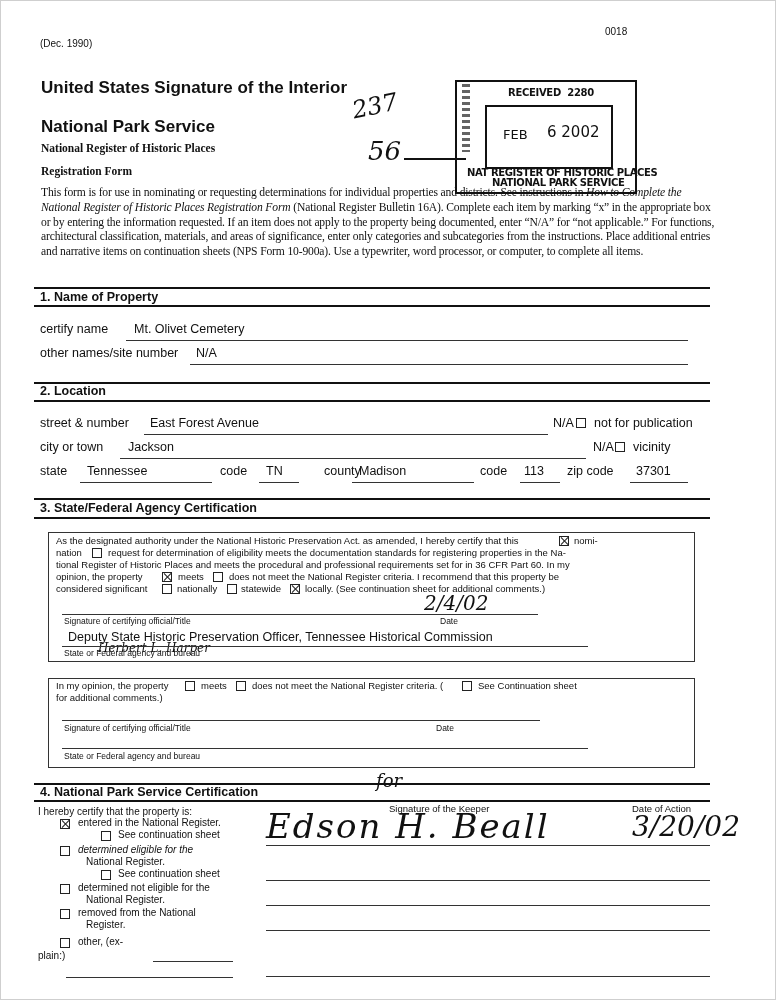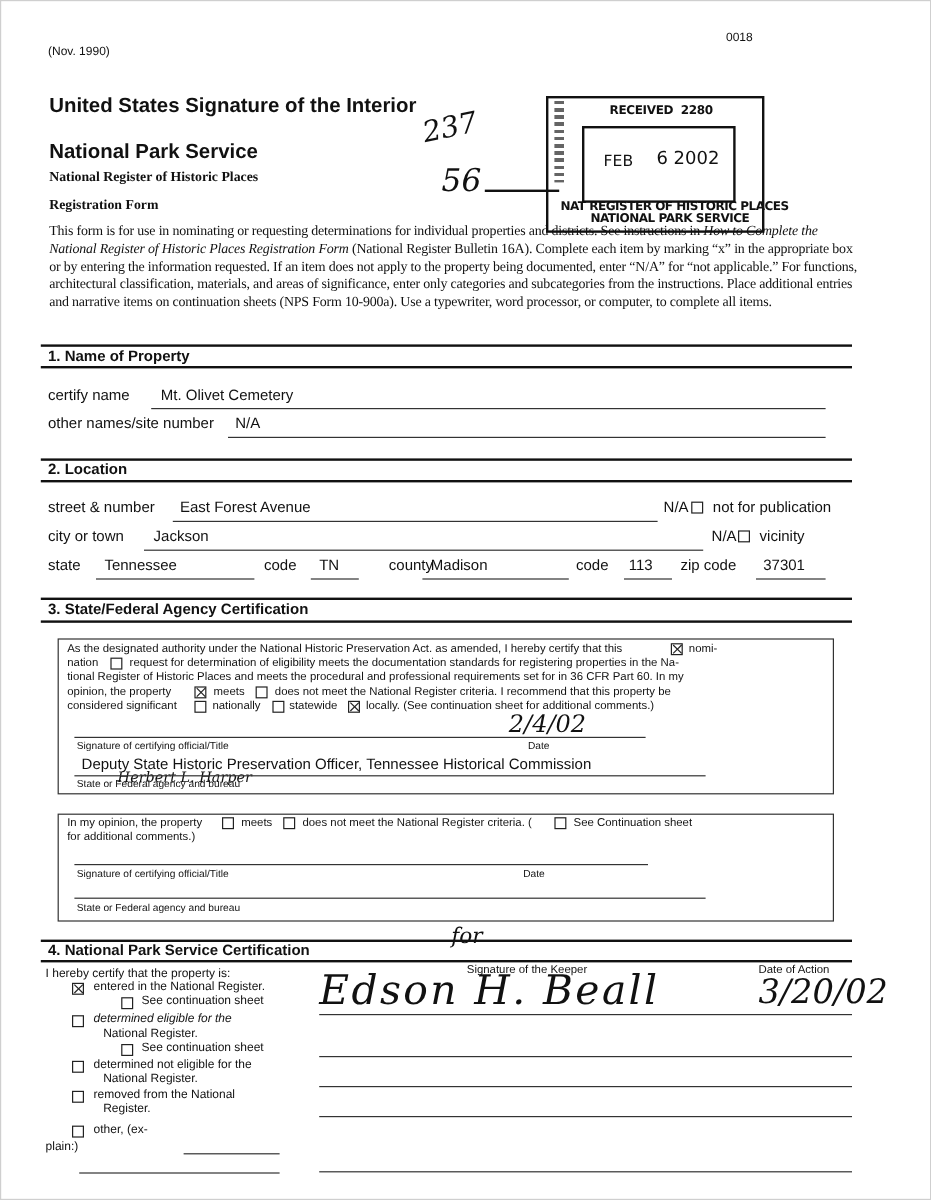--- a/index.html
+++ b/index.html
@@ -36,21 +36,21 @@
 
   .stamp-outer { position:absolute; left:455px; top:80px; width:178px; height:110px; border:2px solid #111; }
   .stamp-inner { position:absolute; left:485px; top:105px; width:124px; height:60px; border:2px solid #111; }
   .stamp-text { position:absolute; font-family:"DejaVu Sans", sans-serif; font-weight:bold; color:#111; }
 </style>
 </head>
 <body>
 
 <div class="page-edge"></div>
 
-<div class="abs form-rev">(Nov. 1990)</div>
+<div class="abs form-rev">(Dec. 1990)</div>
 <div class="abs page-num">0018</div>
 <div class="abs h1">United States Signature of the Interior</div>
 <div class="abs h2">National Park Service</div>
 <div class="abs h3">National Register of Historic Places</div>
 <div class="abs h4">Registration Form</div>
 
 <div class="abs hand" style="left:352px;top:92px;font-size:24px;transform:rotate(-12deg);">237</div>
 <div class="abs hand" style="left:368px;top:136px;font-size:26px;">56</div>
 <div class="abs" style="left:404px;top:158px;width:62px;height:2px;background:#111;"></div>
 

